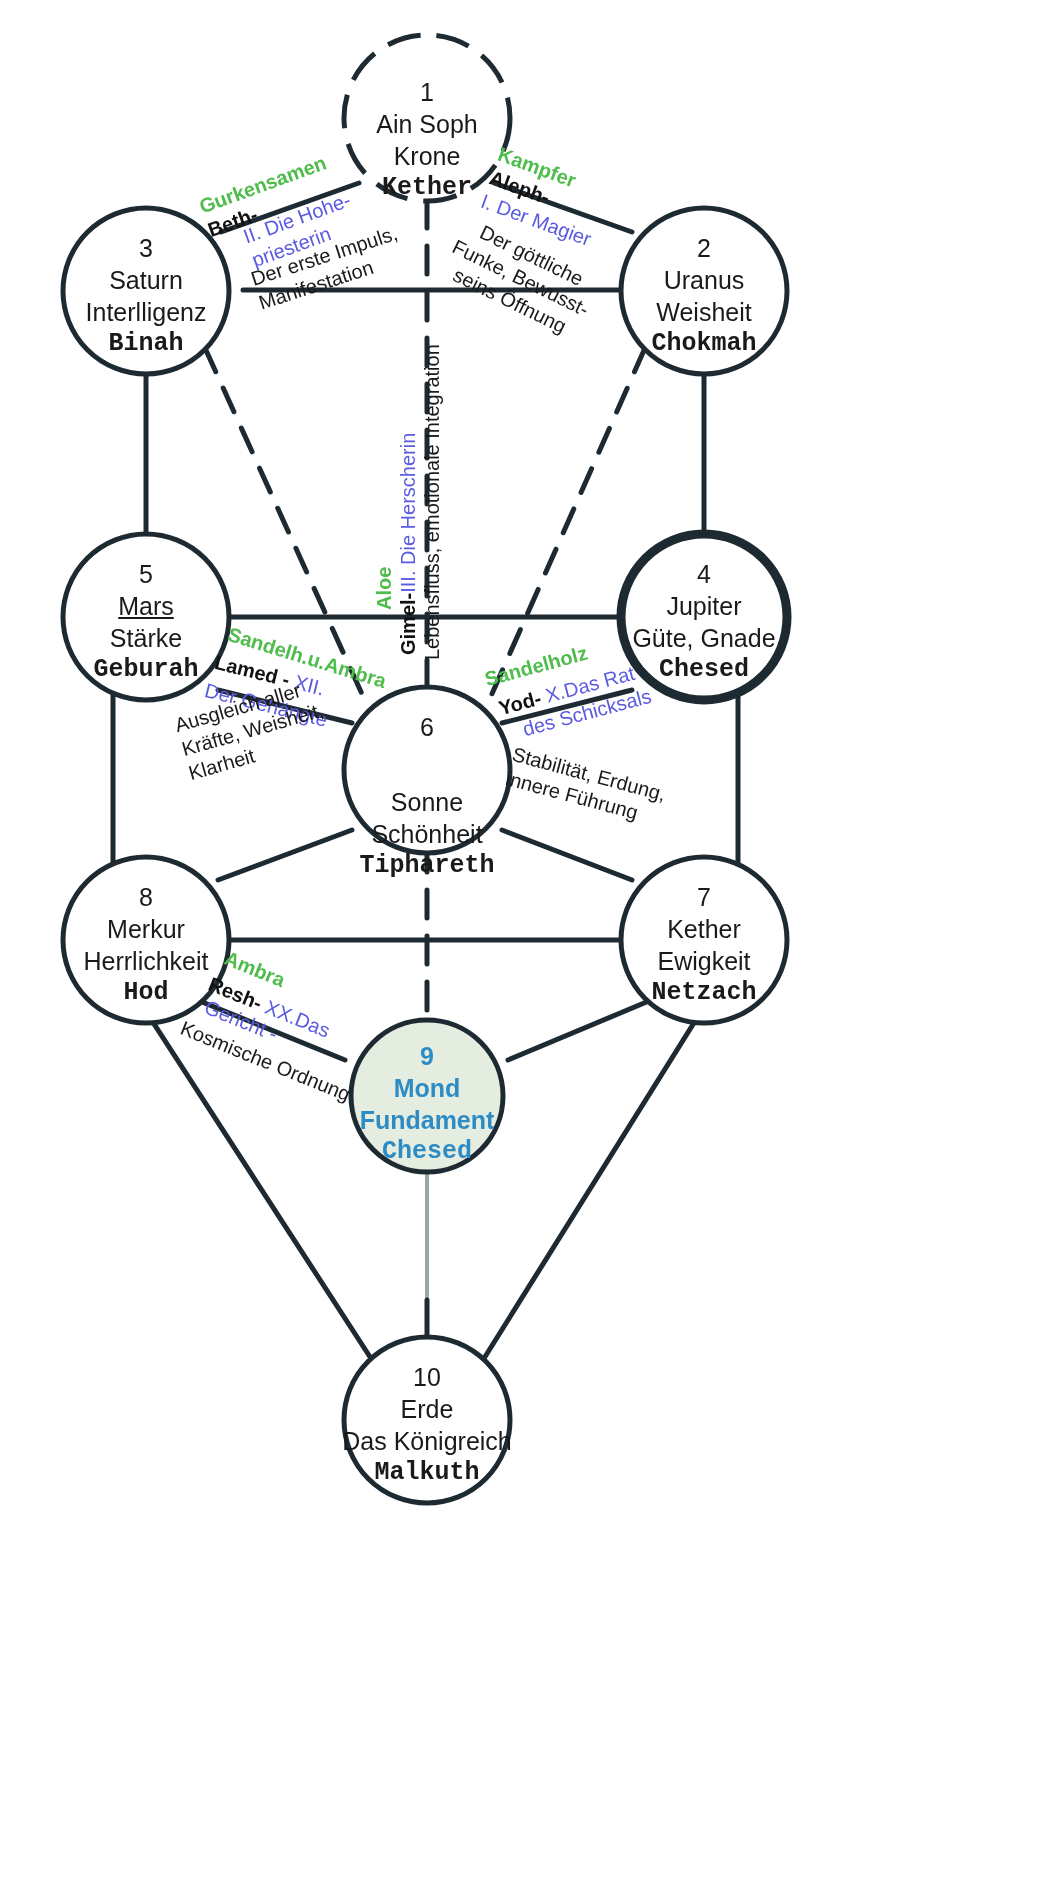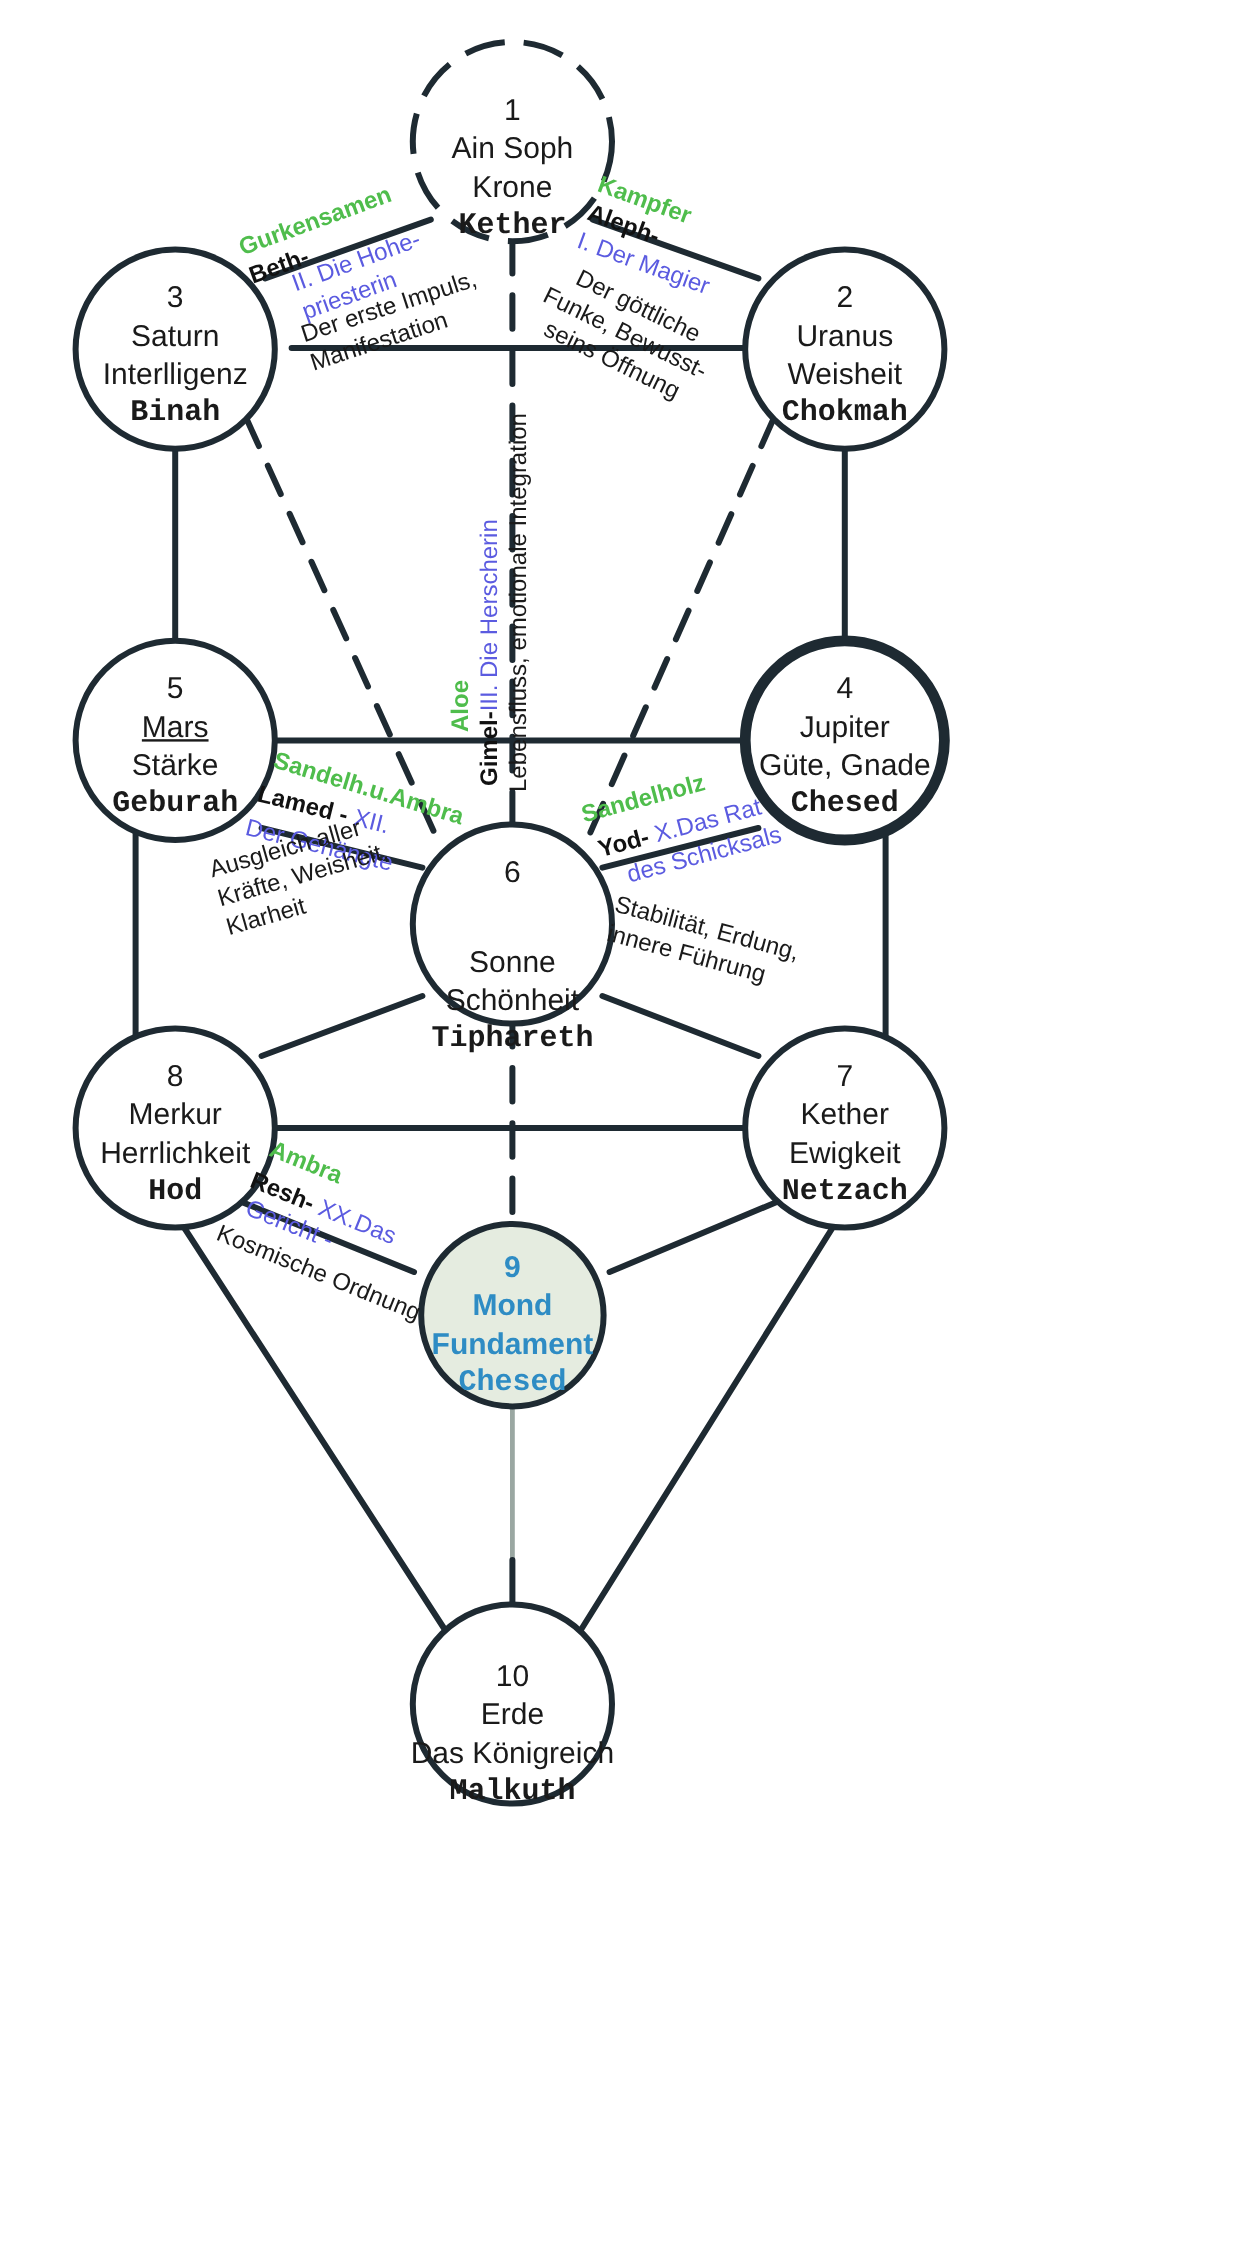--- a/index.html
+++ b/index.html
@@ -145,21 +145,21 @@
     <span class="bold">Hod</span>
   </div>
 
   <div class="node-label yesod" style="left:327px;top:1040px;width:200px;">
     <span class="num">9</span>
     <span style="display:block;">Mond</span>
     <span style="display:block;">Fundament</span>
     <span class="bold">Chesed</span>
   </div>
 
-  <div class="node-label" style="left:327px;top:1361px;width:200px;margin-top:20px;">
+  <div class="node-label" style="left:327px;top:1361px;width:200px;">
     <span class="num">10</span>
     <span style="display:block;">Erde</span>
     <span style="display:block;">Das Königreich</span>
     <span class="bold">Malkuth</span>
   </div>
 
   <div class="pathlabel" style="left:503px;top:142px;transform:rotate(20deg);">
     <span class="pl-line herb">Kampfer</span>
     <span class="pl-line letter">Aleph-</span>
     <span class="pl-line tarot">I. Der Magier</span>

